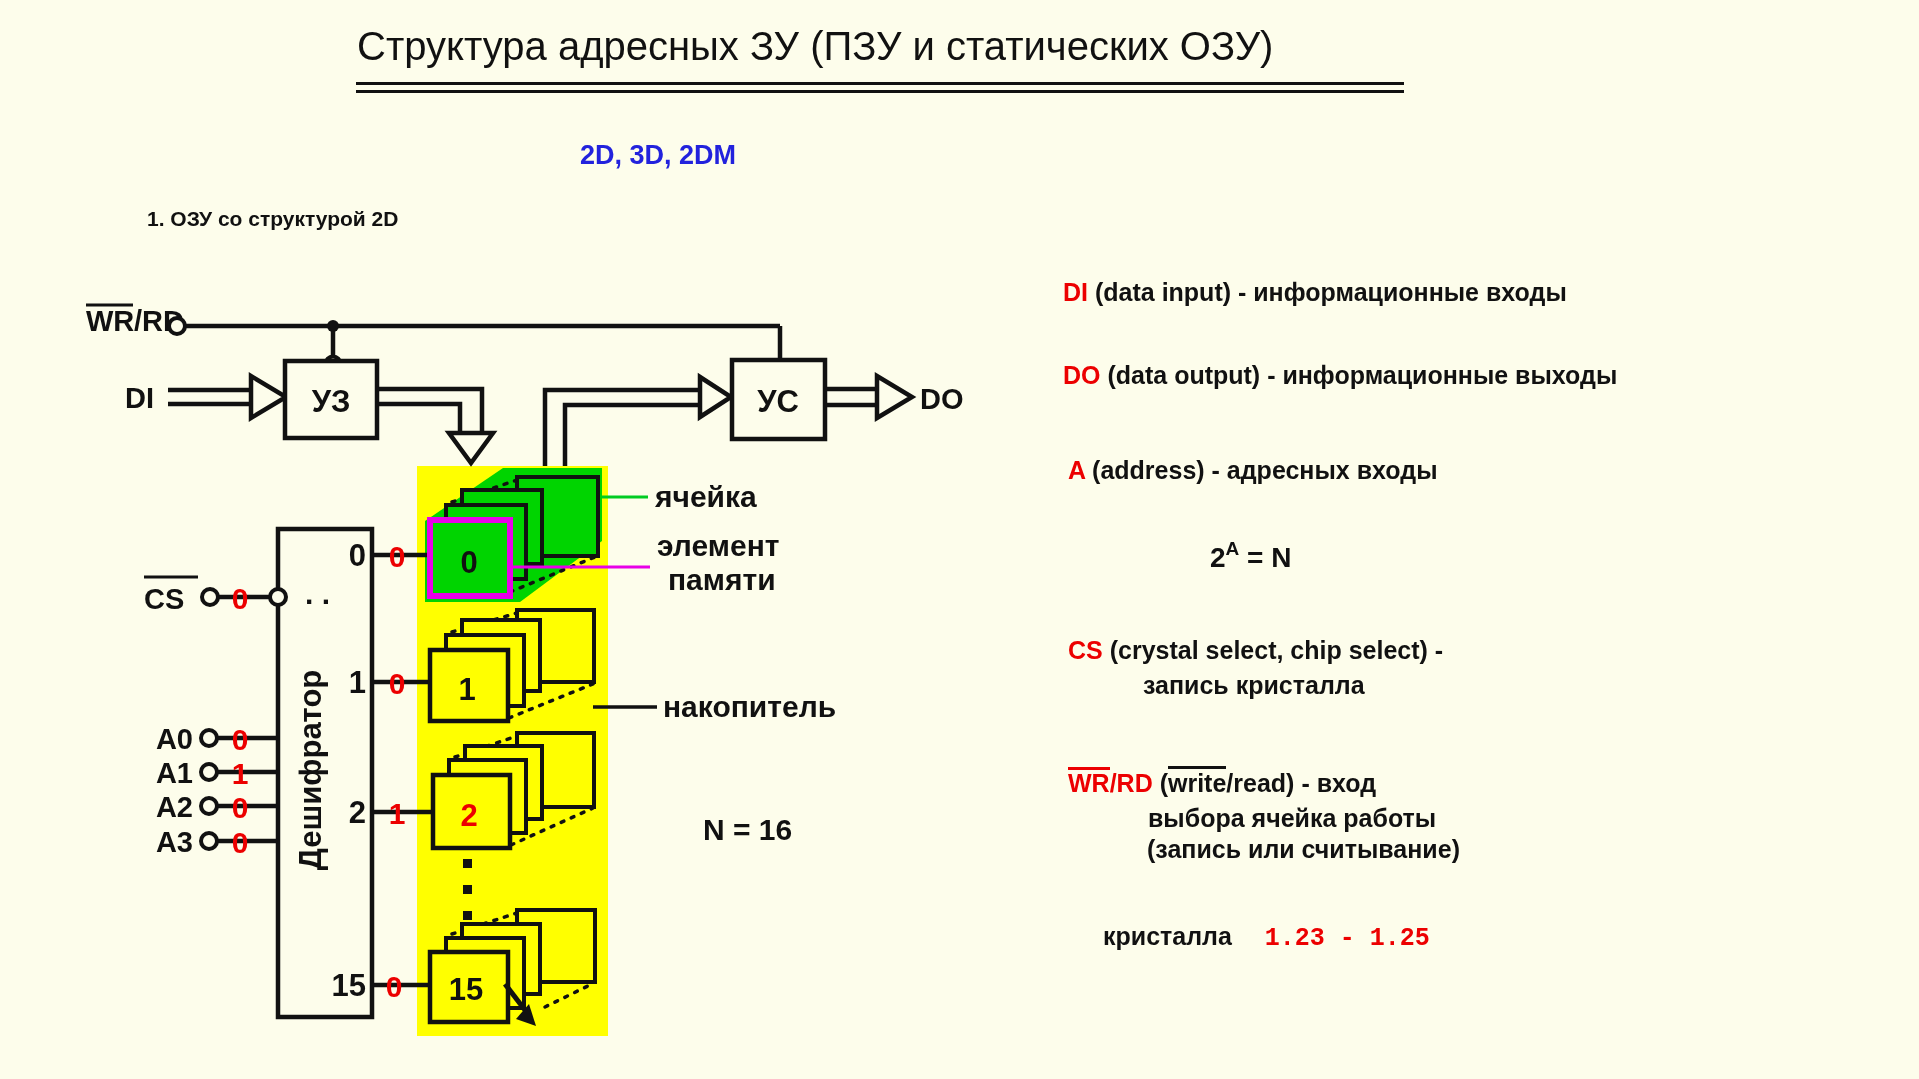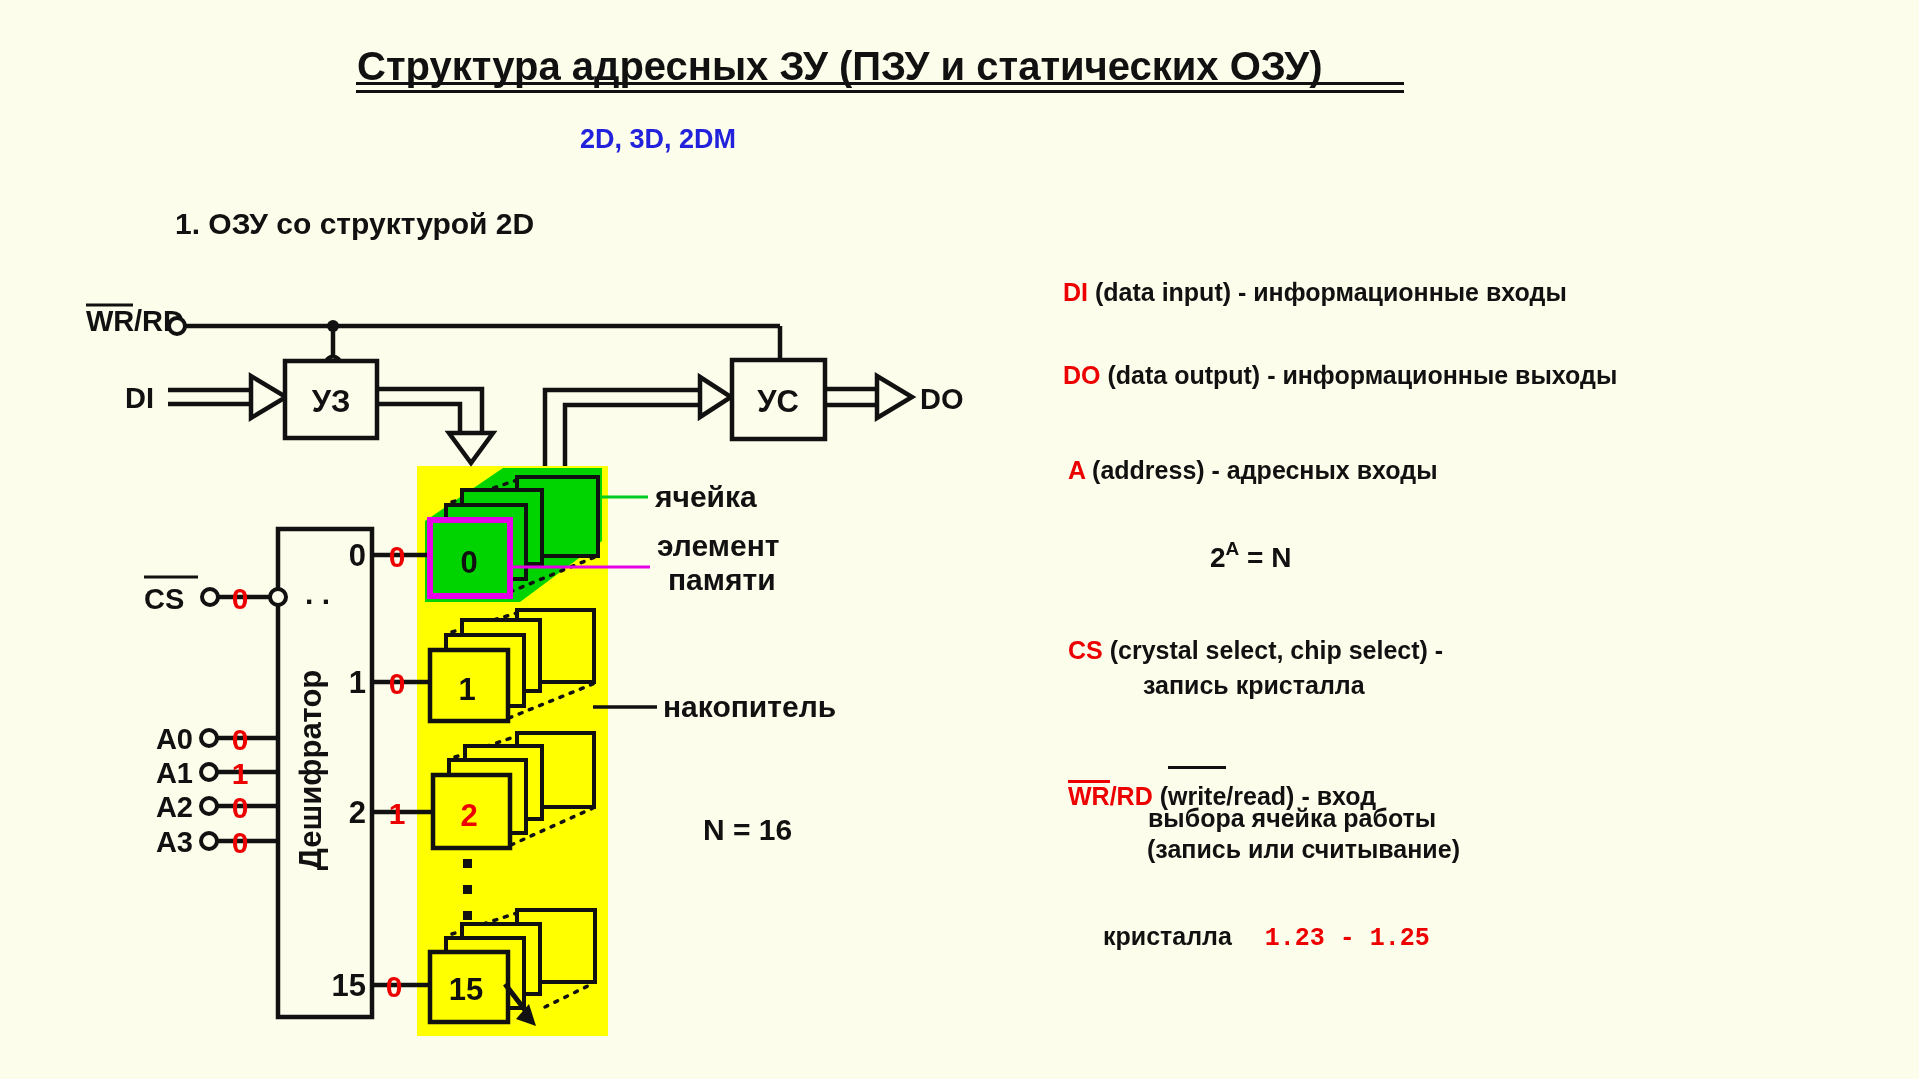--- a/index.html
+++ b/index.html
@@ -6,26 +6,26 @@
   body{
     width:1919px;height:1079px;
     background:#FDFDEB;
     font-family:"Liberation Sans","DejaVu Sans",sans-serif;
     position:relative;overflow:hidden;
   }
   .abs{position:absolute;white-space:nowrap;}
   .b{font-weight:bold;}
   .red{color:#EC0000;}
   .blue{color:#2222DD;}
-  #title{left:357px;top:25px;font-size:40px;font-weight:bold;color:#111;line-height:1.05;letter-spacing:0px;margin-top:20px;}
+  #title{left:357px;top:25px;font-size:40px;font-weight:normal;color:#111;line-height:1.05;letter-spacing:0px;}
   #title-underline{left:356px;top:82px;width:1048px;height:5px;border-top:3px solid #111;border-bottom:3px solid #111;}
-  #subtitle{left:580px;top:124px;font-size:27px;font-weight:bold;}
-  #section-heading{left:147px;top:207px;font-size:30px;font-weight:bold;color:#111;margin-left:28px;}
+  #subtitle{left:580px;top:140px;font-size:27px;font-weight:bold;}
+  #section-heading{left:147px;top:207px;font-size:21px;font-weight:bold;color:#111;}
   .lg{font-size:25px;font-weight:bold;color:#111;}
-  .ov{display:inline-block;border-top:3px solid #111;padding-top:15px;line-height:1.02;}
+  .ov{display:inline-block;border-top:3px solid #111;padding-top:2px;line-height:1.02;}
   .ov-red{display:inline-block;border-top:3px solid #EC0000;padding-top:1px;line-height:1.02;}
   sup.exp{font-size:19px;position:relative;top:-2px;font-weight:bold;}
   #formula{font-size:28px;}
   svg{position:absolute;left:0;top:0;}
   svg text{font-family:"Liberation Sans","DejaVu Sans",sans-serif;font-weight:bold;fill:#111;}
   .wire{stroke:#111;stroke-width:4.5;fill:none;}
   .thin{stroke-width:3px;}
   .boxline{fill:#FDFDEB;stroke:#111;stroke-width:4.5;}
   .hollow{fill:#FDFDEB;stroke:#111;stroke-width:4.5;stroke-linejoin:miter;}
   .term{fill:#FDFDEB;stroke:#111;stroke-width:4;}

